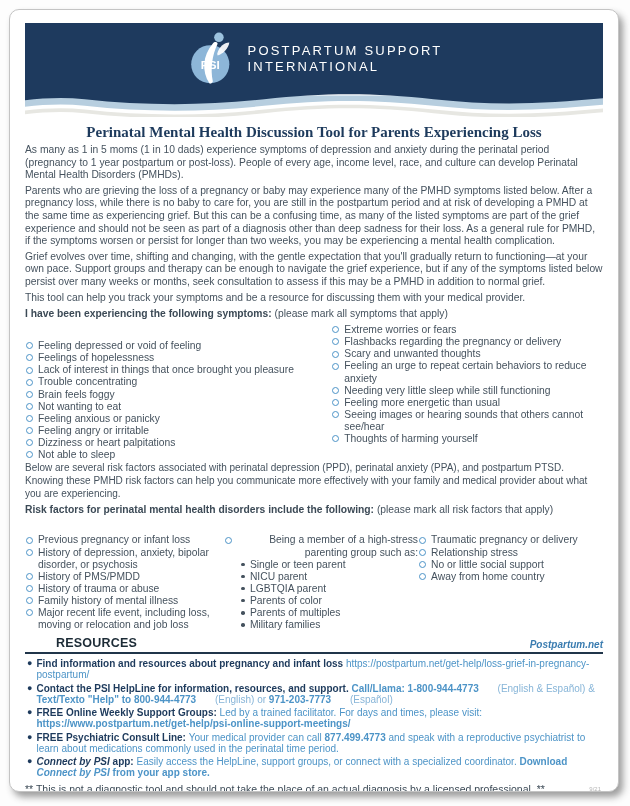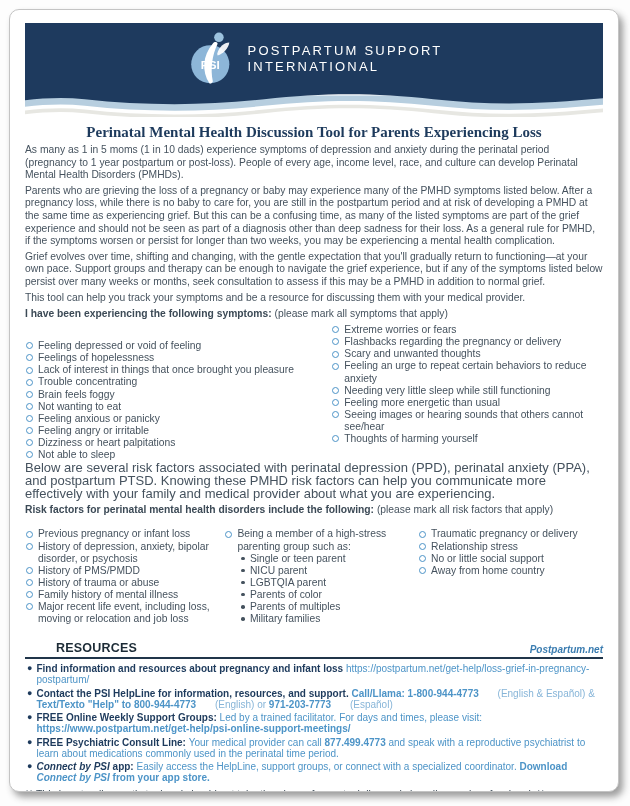--- a/index.html
+++ b/index.html
@@ -39,26 +39,26 @@
   }
   .check-item .dot {
     width:3.5px; height:3.5px; background:#45525e; border-radius:50%;
     flex:0 0 auto; margin:4px 5px 0 2px;
   }
   
   .risk-heading {
     font-family:"Liberation Serif", serif; font-weight:bold; color:#3a7cb0;
     font-size:14.5px; text-align:center; margin:3px 0 2px 0;
   }
-  .risk-intro { font-size:13px; line-height:12.8px; color:#45525e; }
-  .risk-cols { display:flex; margin-top:12px; margin-bottom:5px; }
-  .rcol1 { width:34.5%; } .rcol2 { width:33.5%; } .rcol3 { width:32%; }
+  .risk-intro { font-size:10px; line-height:12.8px; color:#45525e; }
+  .risk-cols { display:flex; margin-top:18px; margin-bottom:5px; }
+  .rcol1 { width:34.5%; } .rcol2 { width:33.5%;text-align:right; } .rcol3 { width:32%; }
   .sub-list { margin-left:15px; }
   
-  .res-head { display:flex; justify-content:space-between; align-items:flex-end; margin-top:16px;padding-left:31px; }
+  .res-head { display:flex; justify-content:space-between; align-items:flex-end; margin-top:5px;padding-left:31px; }
   .res-title { font-size:12.5px; font-weight:bold; color:#1c2b36; letter-spacing:0.2px; }
   .res-site { font-size:10px; font-weight:bold; color:#3a7cb0; text-decoration:none;font-style:italic; }
   .res-rule { border:none; border-top:2px solid #20354a; margin:2px 0 4px 0; }
   .res-item { display:flex; align-items:flex-start; margin-bottom:2.5px; }
   .res-bullet { color:#1d3a5c; font-size:9px; line-height:11px; margin:0 4px 0 2px; flex:0 0 auto; }
   .res-text { font-size:10px; line-height:11px; }
   .run.db  { color:#1d3a5c; font-weight:bold; }
   .run.dbi { color:#1d3a5c; font-weight:bold; font-style:italic; }
   .run.bb  { color:#4d94c7; font-weight:bold; }
   .run.bbi { color:#4d94c7; font-weight:bold; font-style:italic; }

